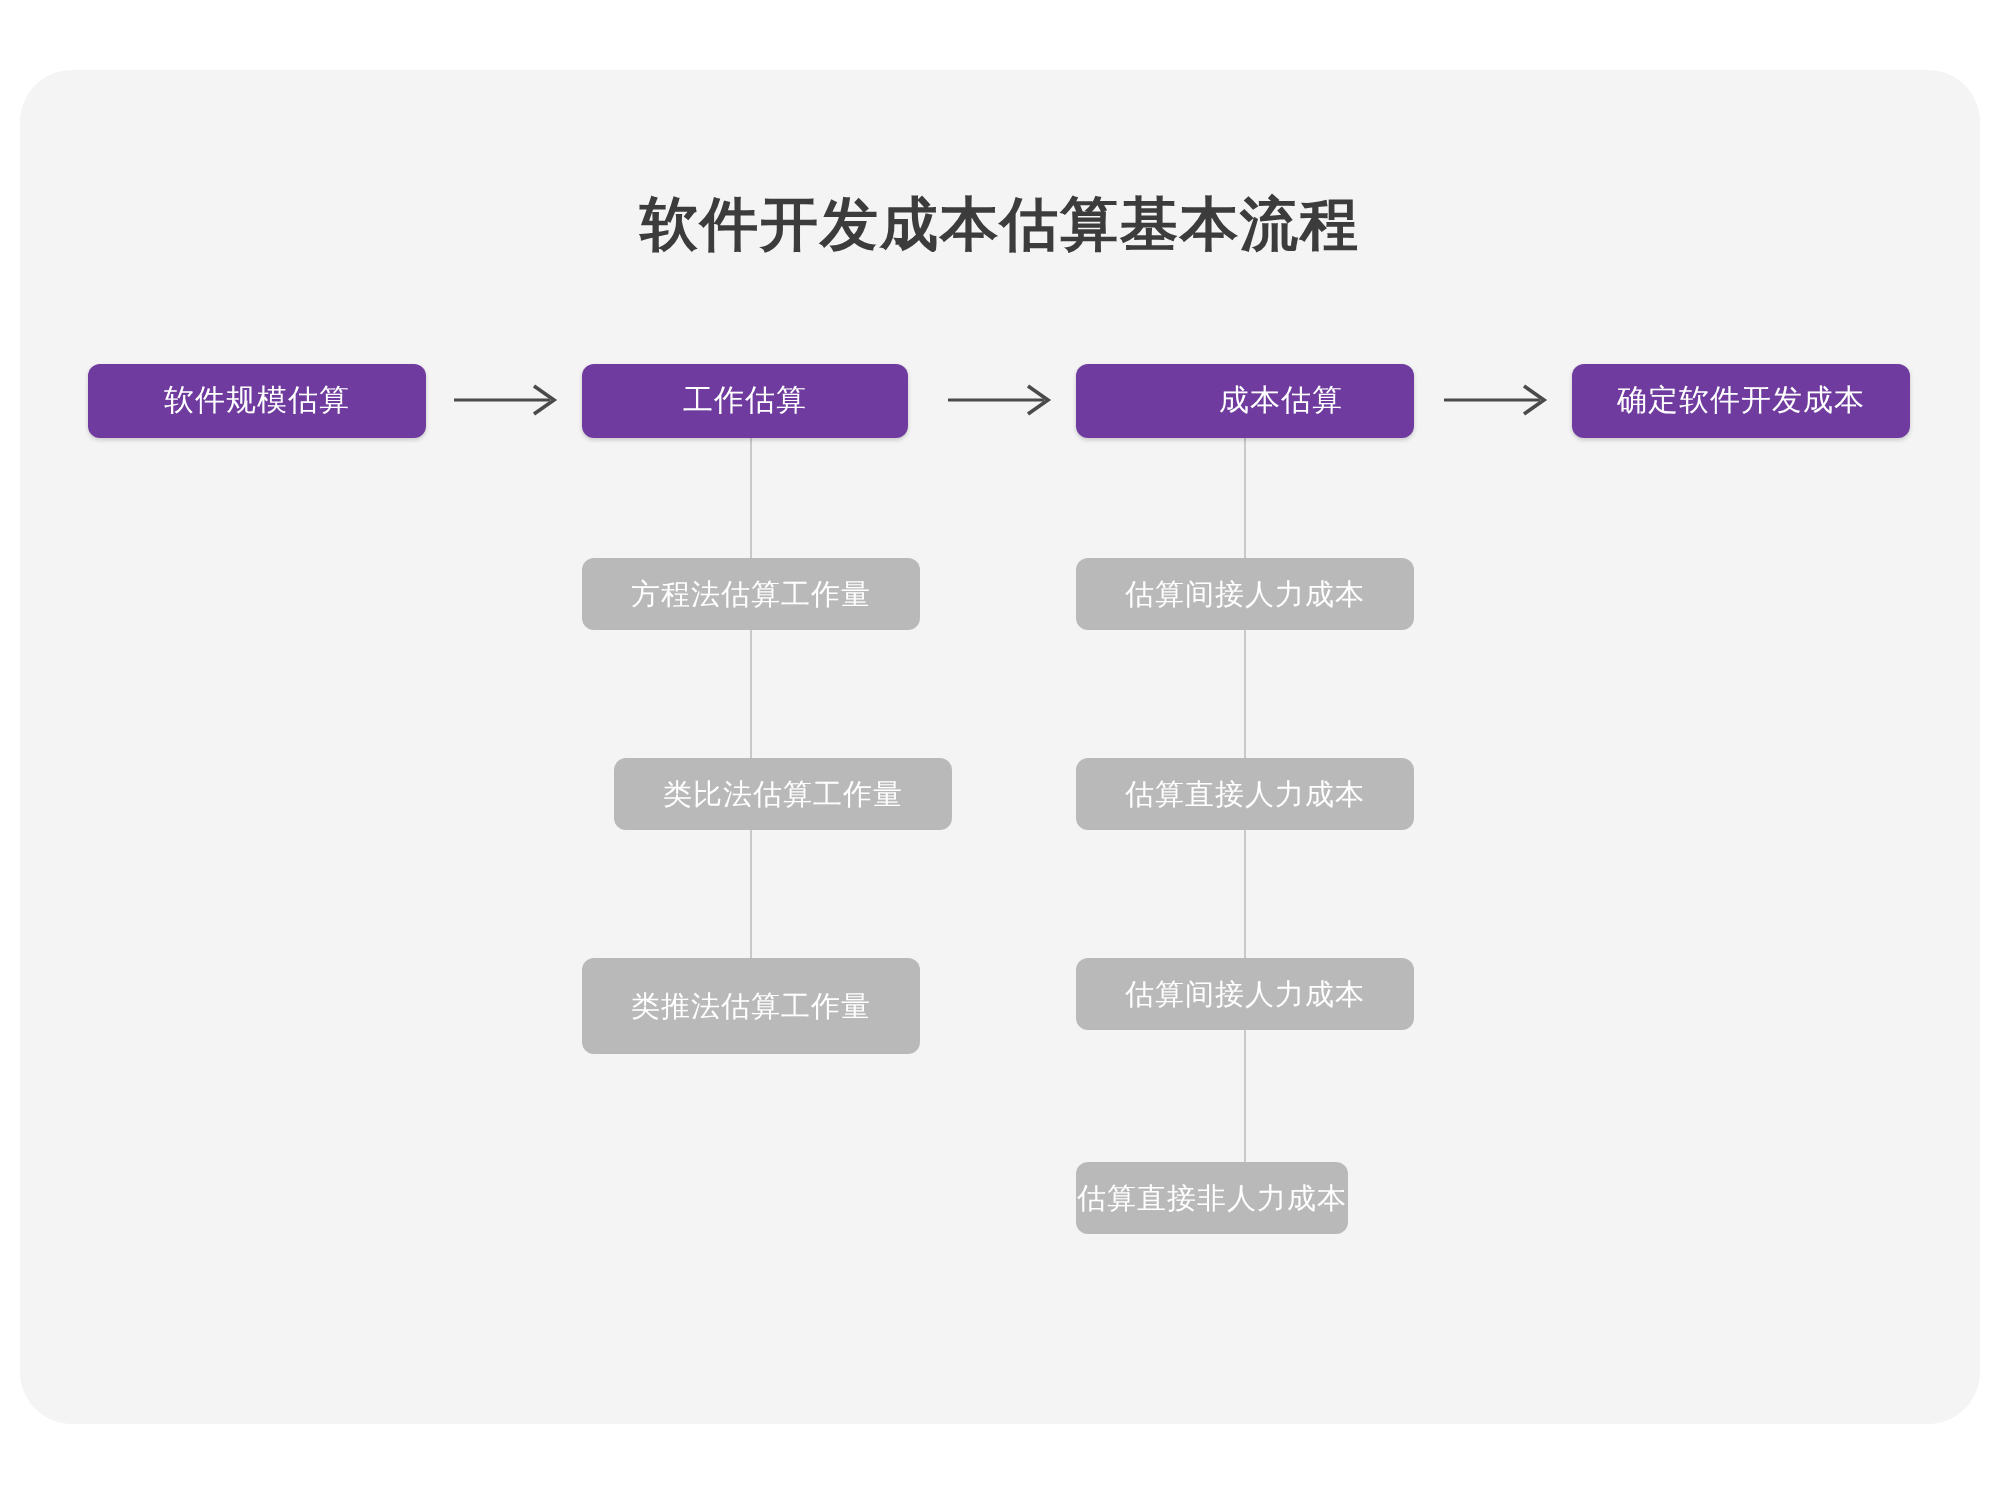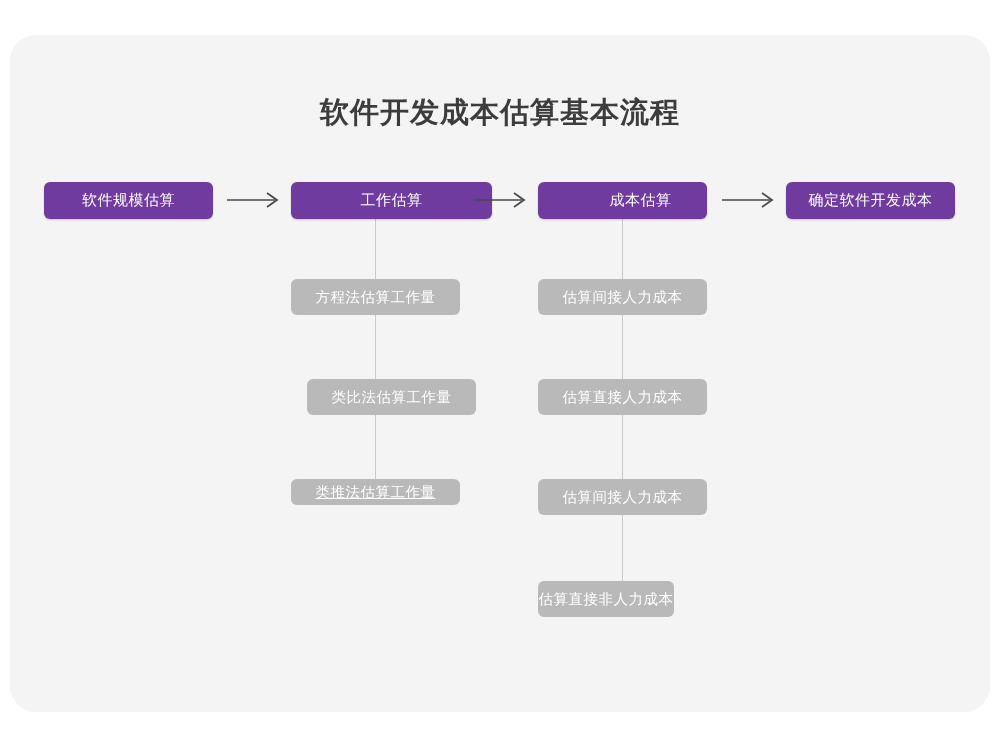--- a/index.html
+++ b/index.html
@@ -96,21 +96,21 @@
 
   <div class="diagram-title">软件开发成本估算基本流程</div>
 
   <div class="connector" style="left:375px; top:218px; height:280px;"></div>
   <div class="connector" style="left:622px; top:218px; height:382px;"></div>
 
   <div class="node primary" style="left:44px; top:182px; width:169px; height:37px;text-align:center;">
     <span>软件规模估算</span>
   </div>
 
-  <div class="node primary" style="left:291px; top:182px; width:201px; height:37px;">
+  <div class="node primary" style="left:291px; top:182px; width:163px; height:37px;">
     <span>工作估算</span>
   </div>
 
   <div class="node primary" style="left:538px; top:182px; width:169px; height:37px;padding-left:36px;">
     <span>成本估算</span>
   </div>
 
   <div class="node primary" style="left:786px; top:182px; width:169px; height:37px;">
     <span>确定软件开发成本</span>
   </div>
@@ -137,21 +137,21 @@
   </div>
 
   <div class="node secondary" style="left:291px; top:279px; width:169px; height:36px;">
     <span>方程法估算工作量</span>
   </div>
 
   <div class="node secondary" style="left:291px; top:379px; width:169px; height:36px;margin-left:16px;">
     <span>类比法估算工作量</span>
   </div>
 
-  <div class="node secondary" style="left:291px; top:479px; width:169px; height:26px;text-decoration:underline;">
+  <div class="node secondary" style="left:291px; top:479px; width:169px; height:48px;">
     <span>类推法估算工作量</span>
   </div>
 
   <div class="node secondary" style="left:538px; top:279px; width:169px; height:36px;">
     <span>估算间接人力成本</span>
   </div>
 
   <div class="node secondary" style="left:538px; top:379px; width:169px; height:36px;">
     <span>估算直接人力成本</span>
   </div>

